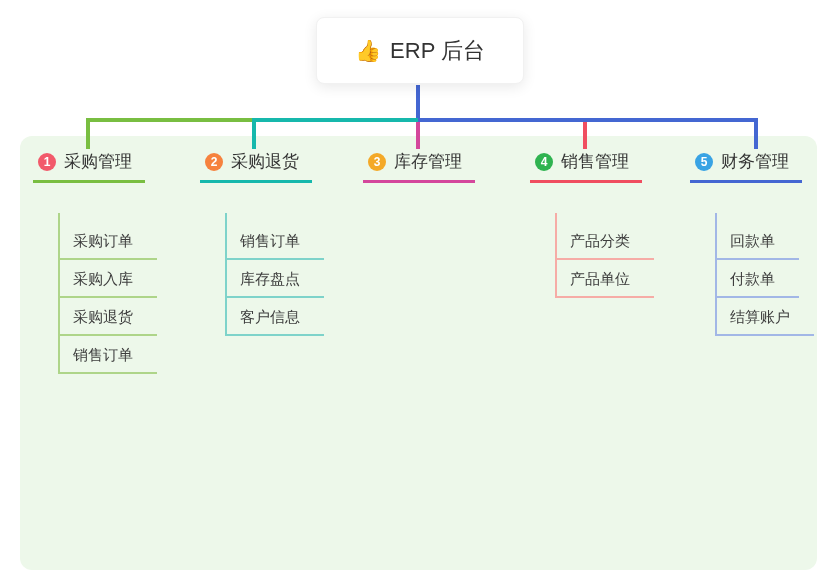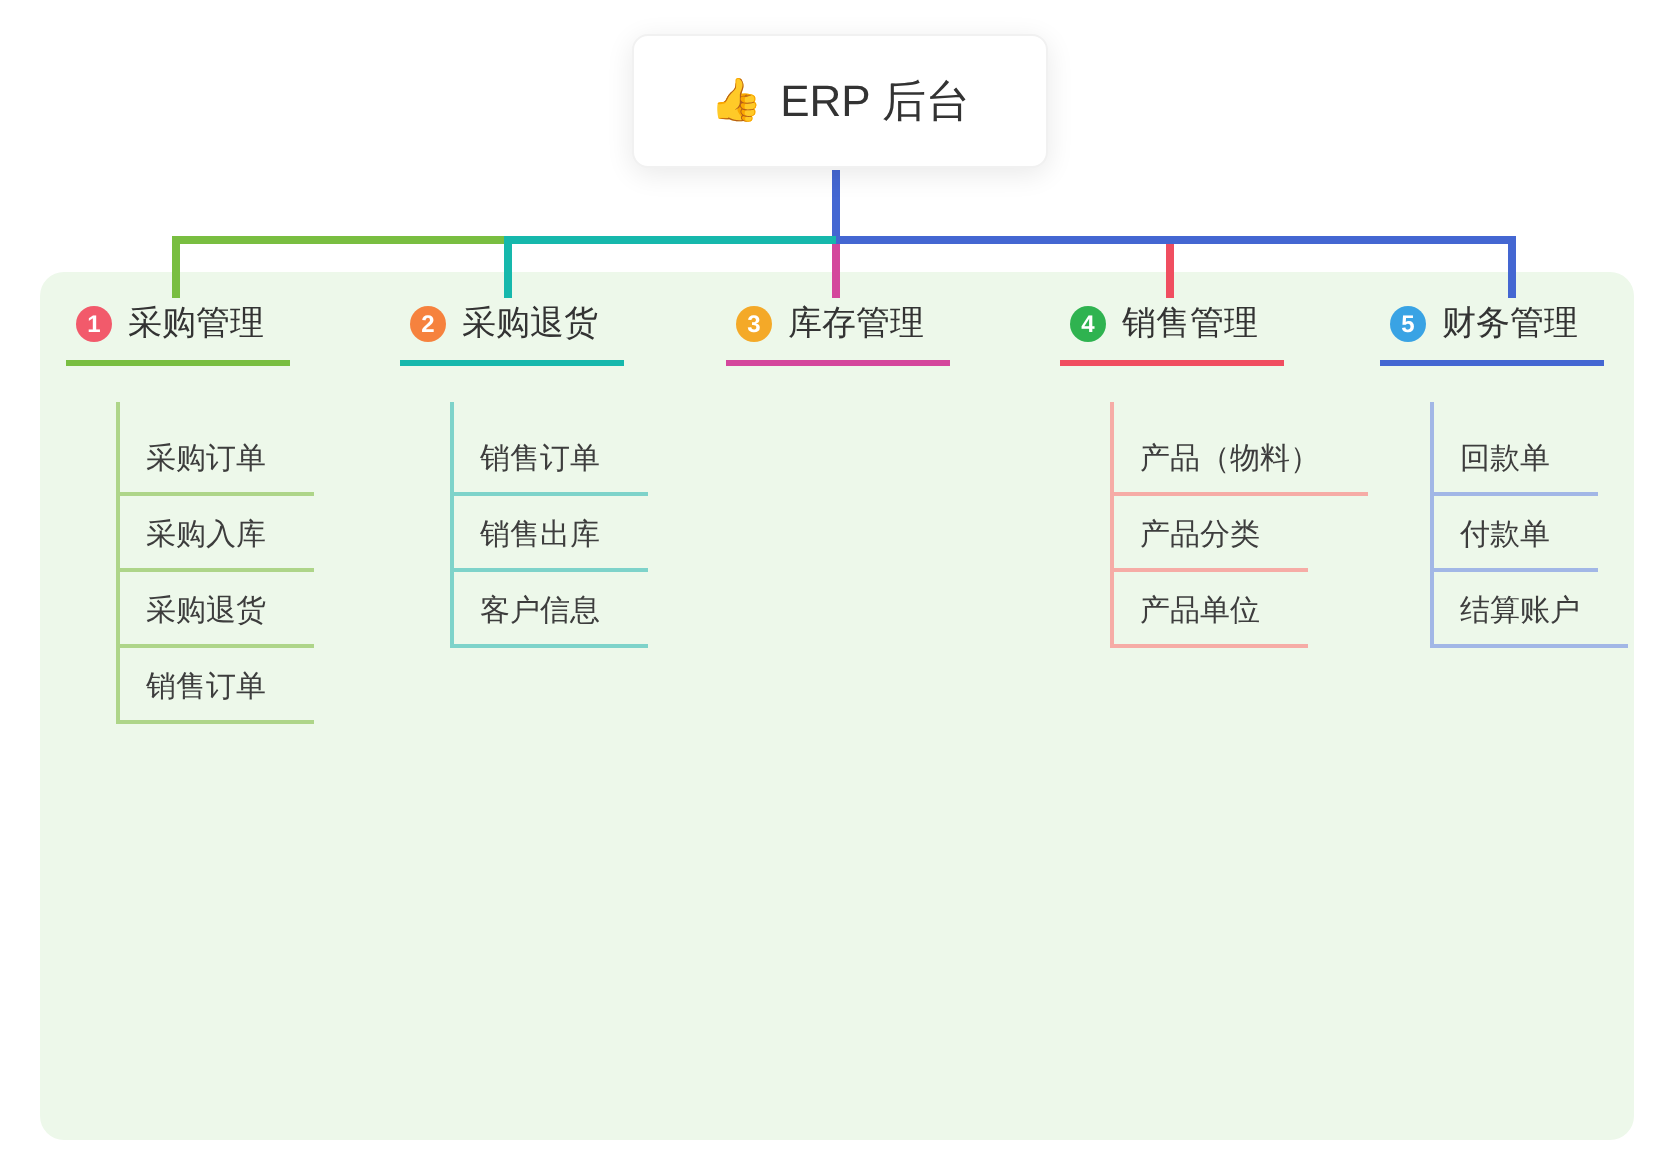--- a/index.html
+++ b/index.html
@@ -44,21 +44,21 @@
   .topic{
     display:flex;align-items:center;gap:8px;width:fit-content;
     padding:2px 13px 7px 5px;border-bottom:3px solid var(--main);
     font-size:17px;font-weight:500;color:#333;cursor:pointer;
   }
   .badge{
     width:18px;height:18px;border-radius:50%;background:var(--badge);
     color:#fff;font-size:12px;font-weight:bold;
     display:flex;align-items:center;justify-content:center;flex:0 0 18px;
   }
-  .kids{list-style:none;margin:0 0 0 7px;padding:18px;}
+  .kids{list-style:none;margin:12px 0 0 7px;padding:18px;}
   .kids li{
     box-sizing:border-box;height:38px;width:fit-content;
     border-left:2px solid var(--light);border-bottom:2px solid var(--light);
     display:flex;align-items:flex-end;
     padding:0 24px 7px 13px;
     font-size:15px;color:#3d3d3d;cursor:pointer;white-space:nowrap;
   }
   .kids li:first-child{height:47px;}
 </style>
 </head>
@@ -94,39 +94,38 @@
   </ul>
 </div>
 
 <div class="branch col-1" style="--main: #16B8AC; --light: #7ED3CA; --badge: #F6823E;">
   <div class="topic">
     <span class="badge">2</span>
     <span>采购退货</span>
   </div>
   <ul class="kids">
     <li>销售订单</li>
-    <li>销售出库</li>
+    <li>库存盘点</li>
     <li>客户信息</li>
   </ul>
 </div>
 
 <div class="branch col-2" style="--main: #D4479C; --light: #EDA3CF; --badge: #F4A928;">
   <div class="topic">
     <span class="badge">3</span>
     <span>库存管理</span>
   </div>
 </div>
 
 <div class="branch col-3" style="--main: #F04E60; --light: #F6ACA6; --badge: #2FB350;">
   <div class="topic">
     <span class="badge">4</span>
     <span>销售管理</span>
   </div>
   <ul class="kids">
-    <li>产品（物料）</li>
     <li>产品分类</li>
     <li>产品单位</li>
   </ul>
 </div>
 
 <div class="branch col-4" style="--main: #4467D2; --light: #A2B7E6; --badge: #39A3E4;">
   <div class="topic">
     <span class="badge">5</span>
     <span>财务管理</span>
   </div>

